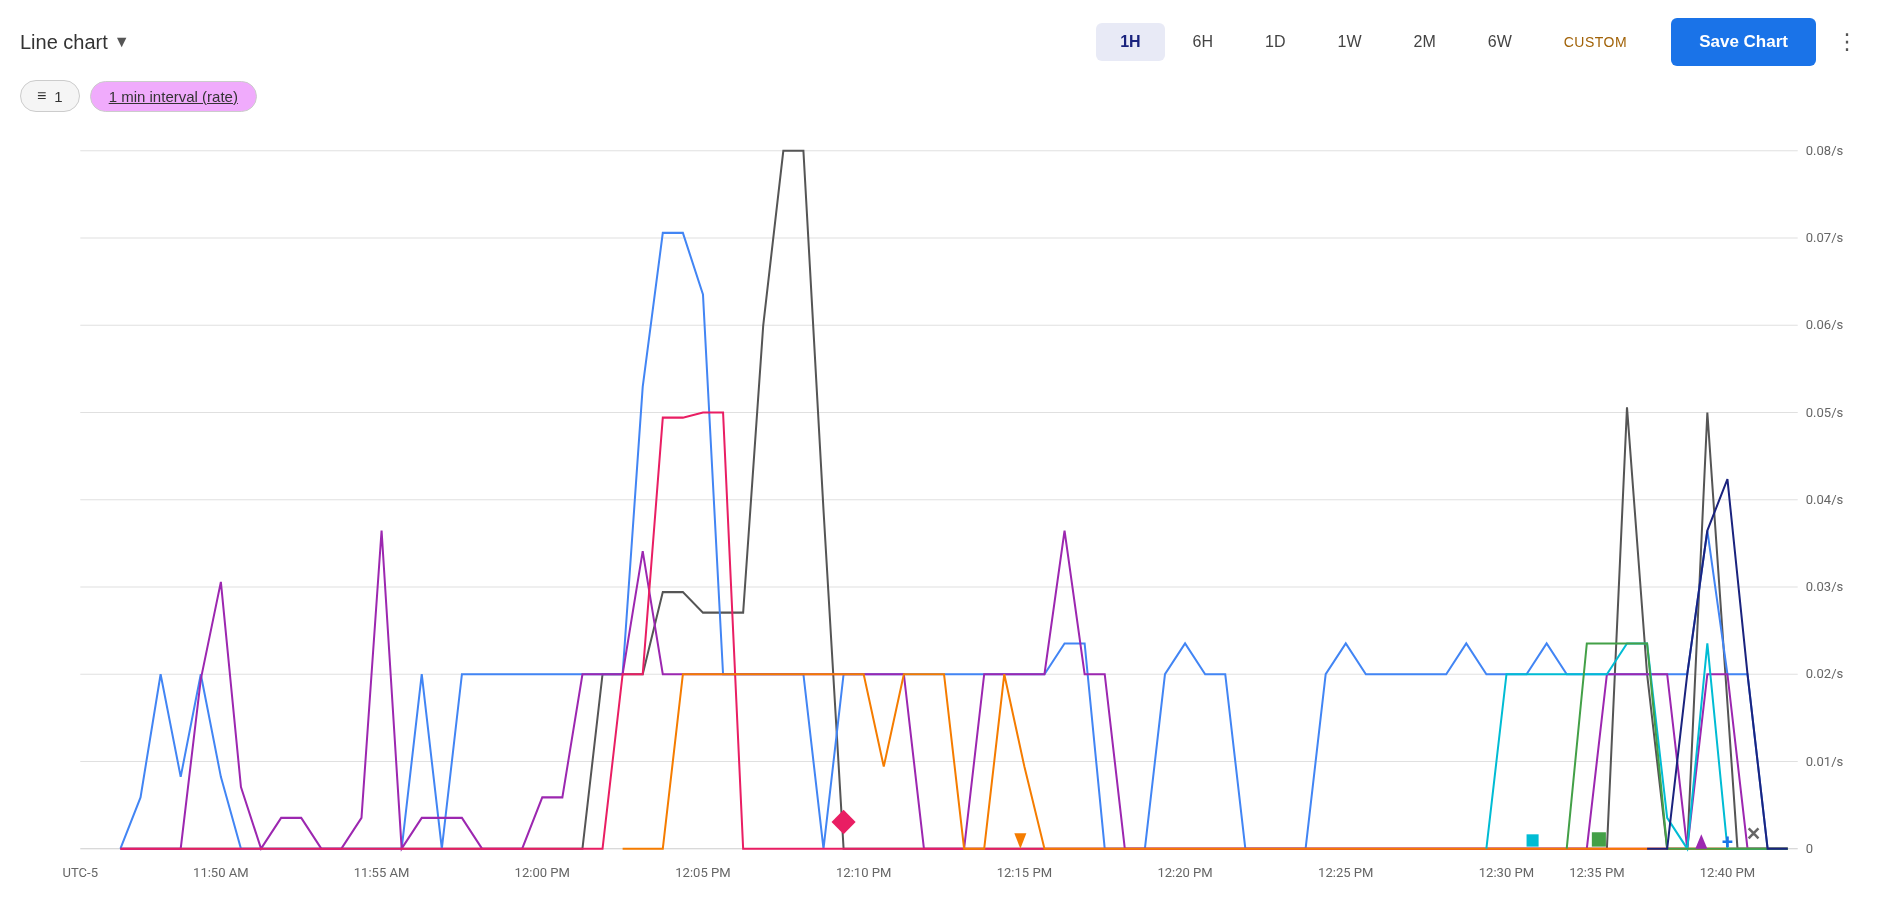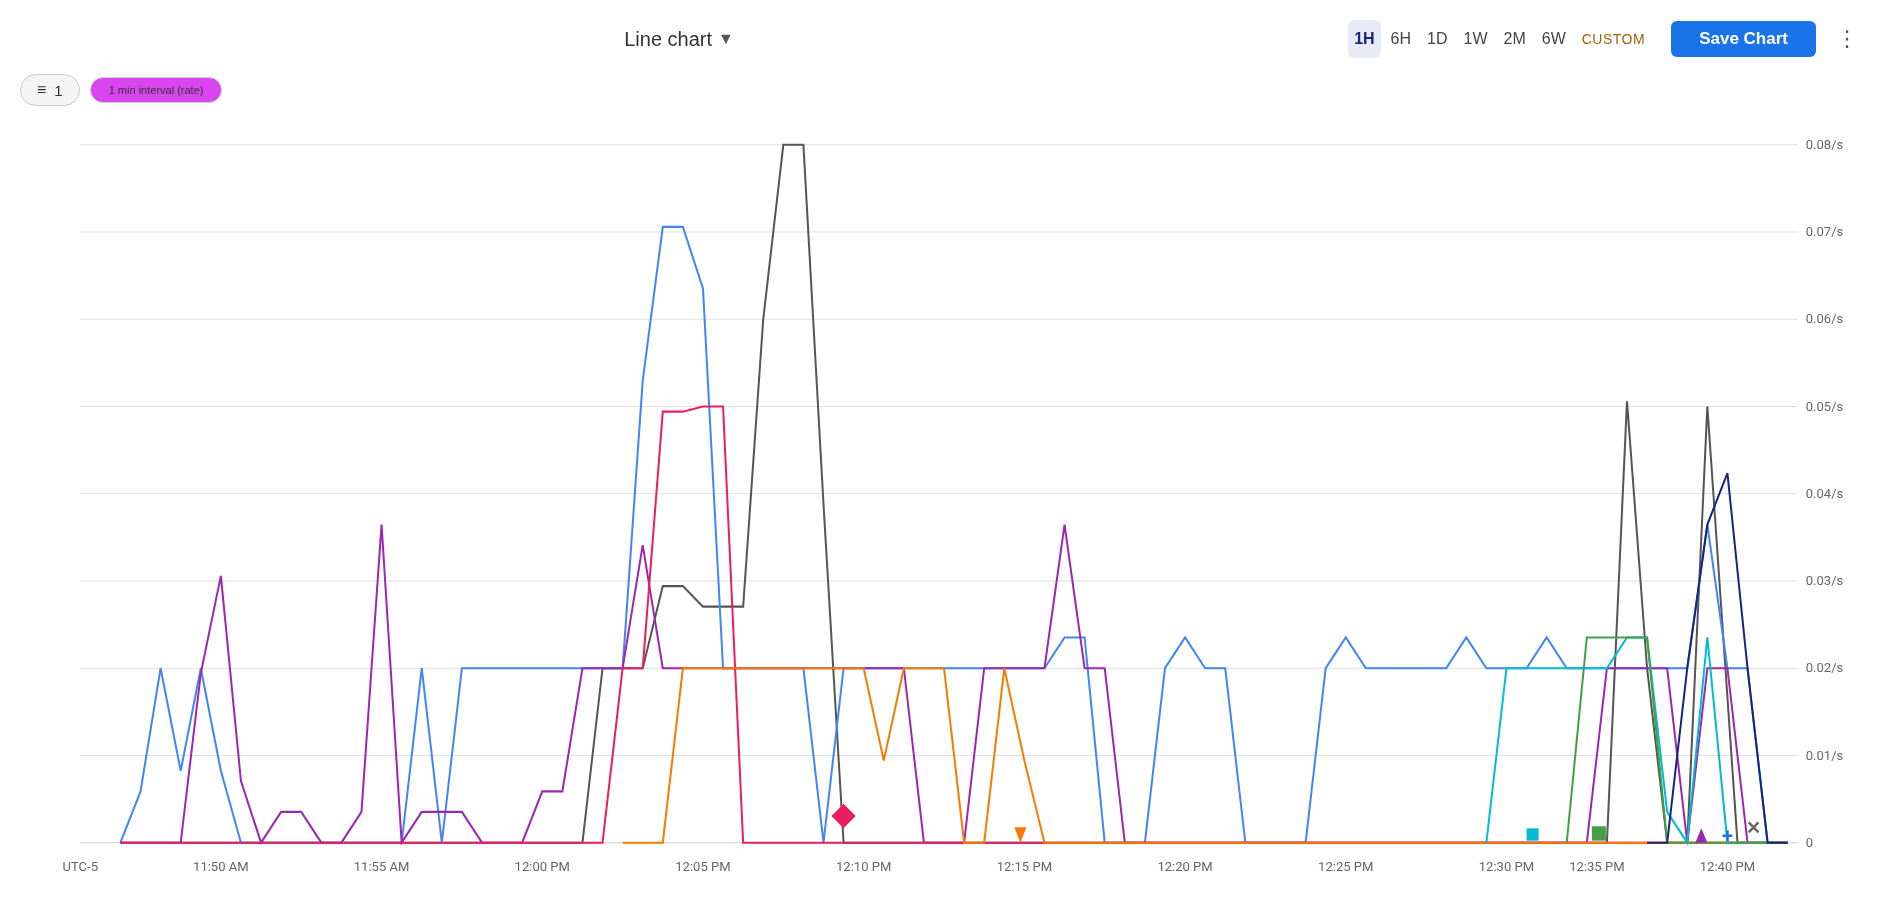--- a/index.html
+++ b/index.html
@@ -21,33 +21,32 @@
       display: flex;
       align-items: center;
       gap: 6px;
       font-size: 20px;
       font-weight: 400;
       cursor: pointer;
       background: none;
       border: none;
       color: #333;
       flex: 1;
-      justify-content: center;
     }
     .chart-type-btn .arrow {
       font-size: 16px;
       color: #555;
     }
     .time-range-group {
       display: flex;
       align-items: center;
       gap: 4px;
     }
     .time-btn {
-      padding: 10px 6px;
+      padding: 10px 24px;
       border: none;
       background: none;
       font-size: 16px;
       cursor: pointer;
       color: #444;
       border-radius: 6px;
       font-weight: 500;
     }
     .time-btn.active {
       background: #e8eaf6;
@@ -57,21 +56,21 @@
     .time-btn.custom-btn {
       color: #a16207;
       font-size: 14px;
       letter-spacing: 0.5px;
     }
     .save-chart-btn {
       background: #1a73e8;
       color: #fff;
       border: none;
       border-radius: 6px;
-      padding: 8px 28px;
+      padding: 14px 28px;
       font-size: 17px;
       font-weight: 600;
       cursor: pointer;
       margin-left: 10px;
     }
     .more-btn {
       background: none;
       border: none;
       font-size: 22px;
       cursor: pointer;
@@ -97,24 +96,25 @@
       font-size: 15px;
       color: #333;
     }
     .filter-icon {
       font-size: 16px;
     }
     .interval-btn {
       border: 1.5px solid #ccc;
       border-radius: 20px;
       padding: 6px 18px;
-      background: #d946ef;
-      cursor: pointer;
-      font-size: 11px;
-      color: #333;
+      background: #f0abfc;
+      cursor: pointer;
+      font-size: 15px;
+      color: #333;
+      text-decoration: underline;
     }
     .chart-container {
       position: relative;
       width: 1890px;
       height: 780px;
       padding-left: 20px;
       padding-right: 32px;
     }
     .chart-svg {
       width: 100%;

